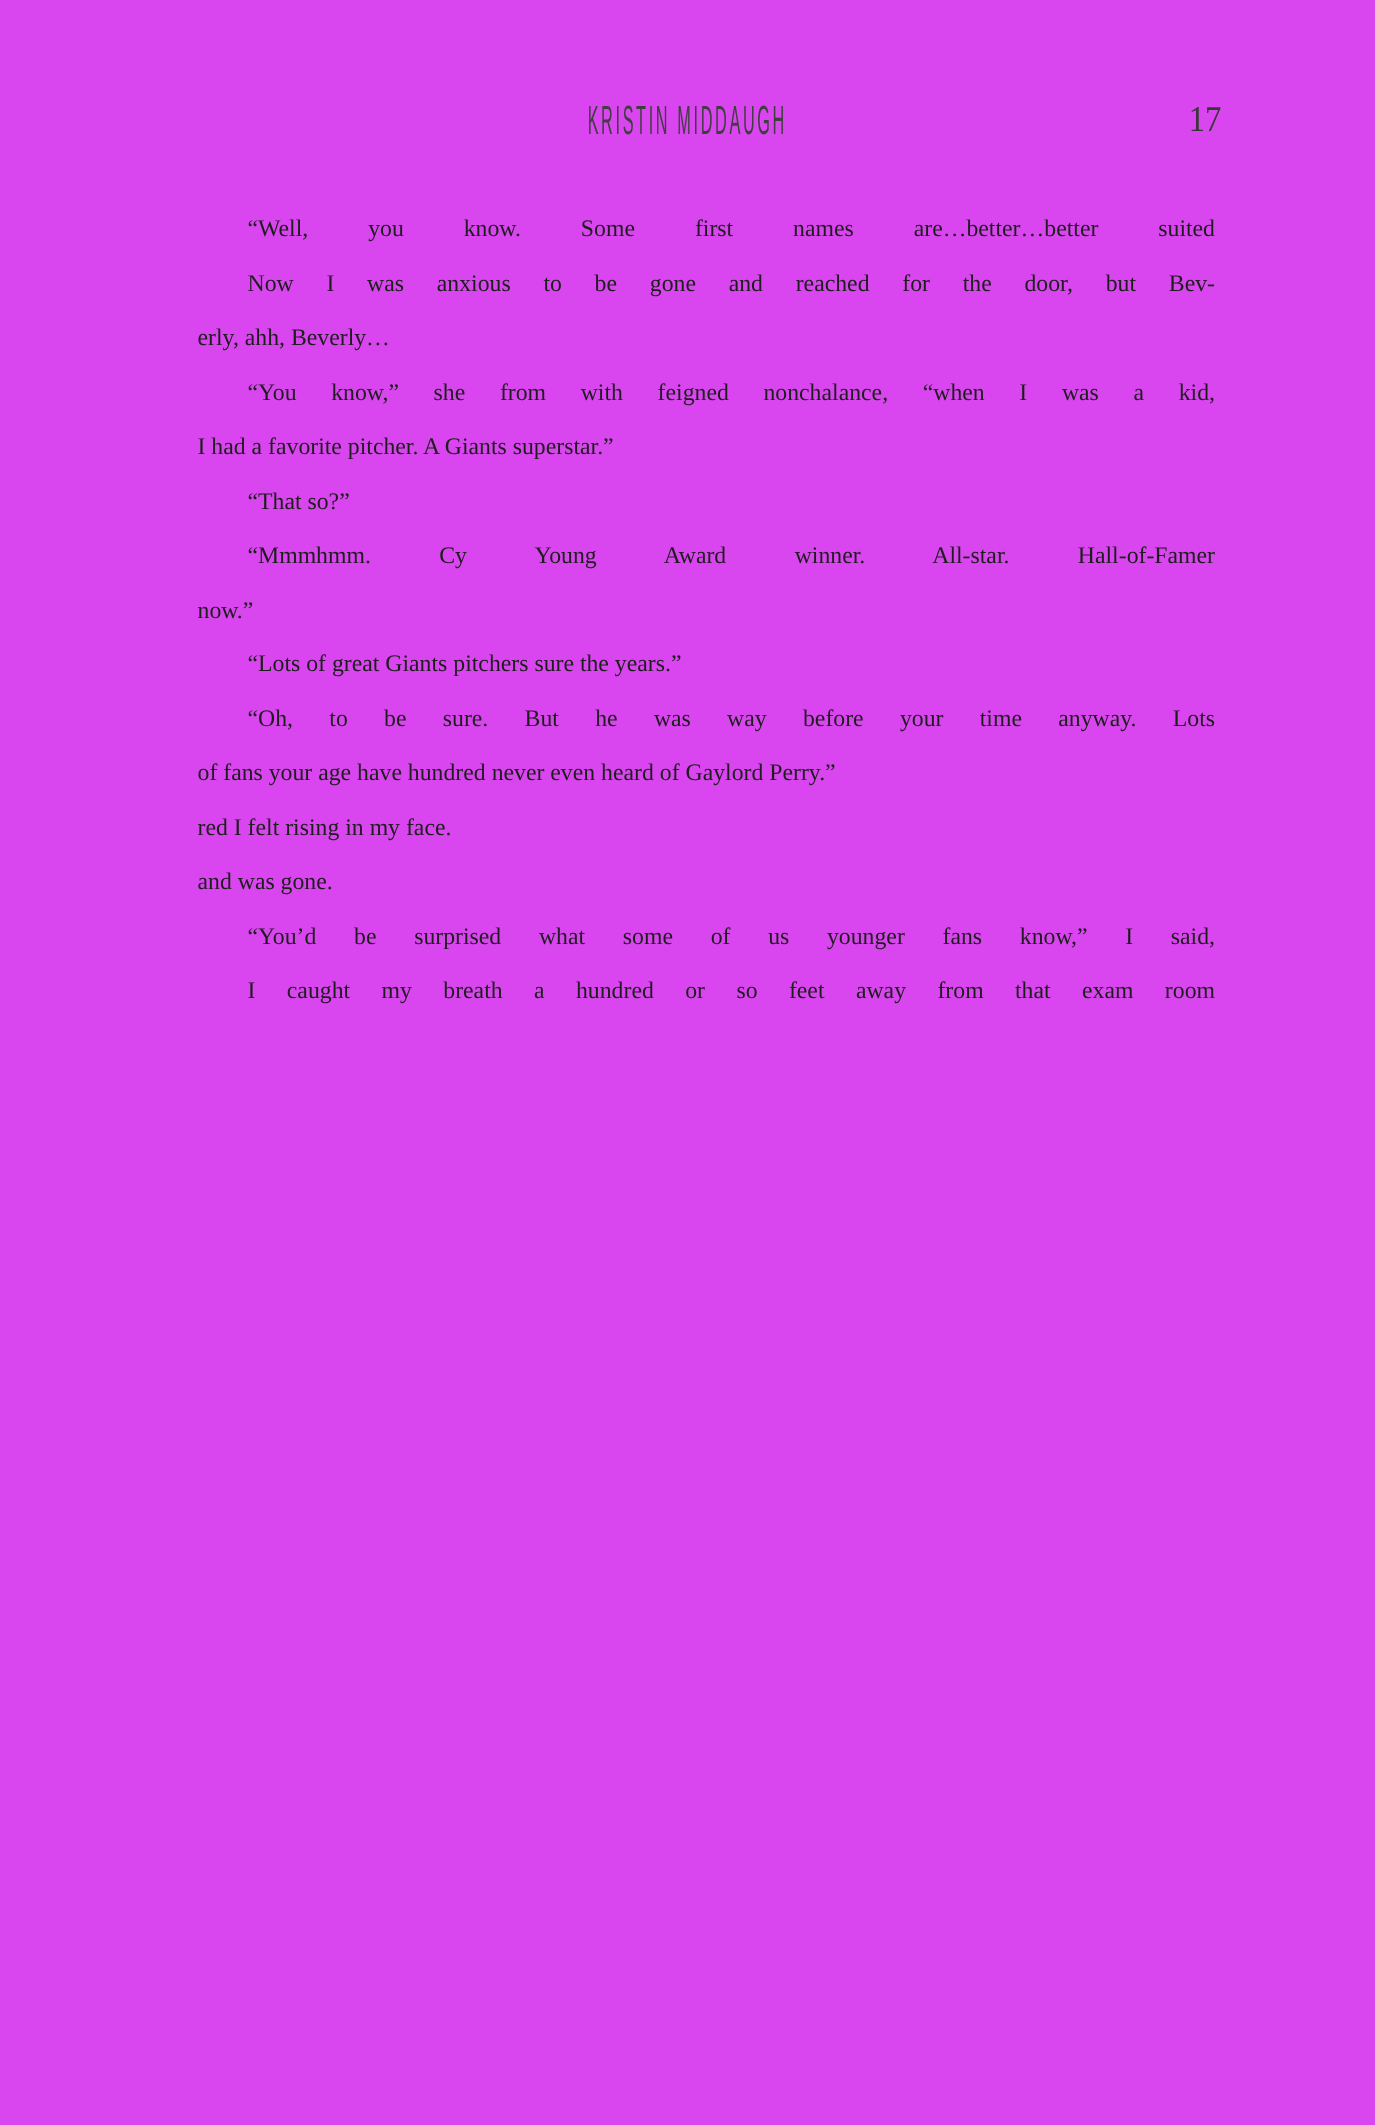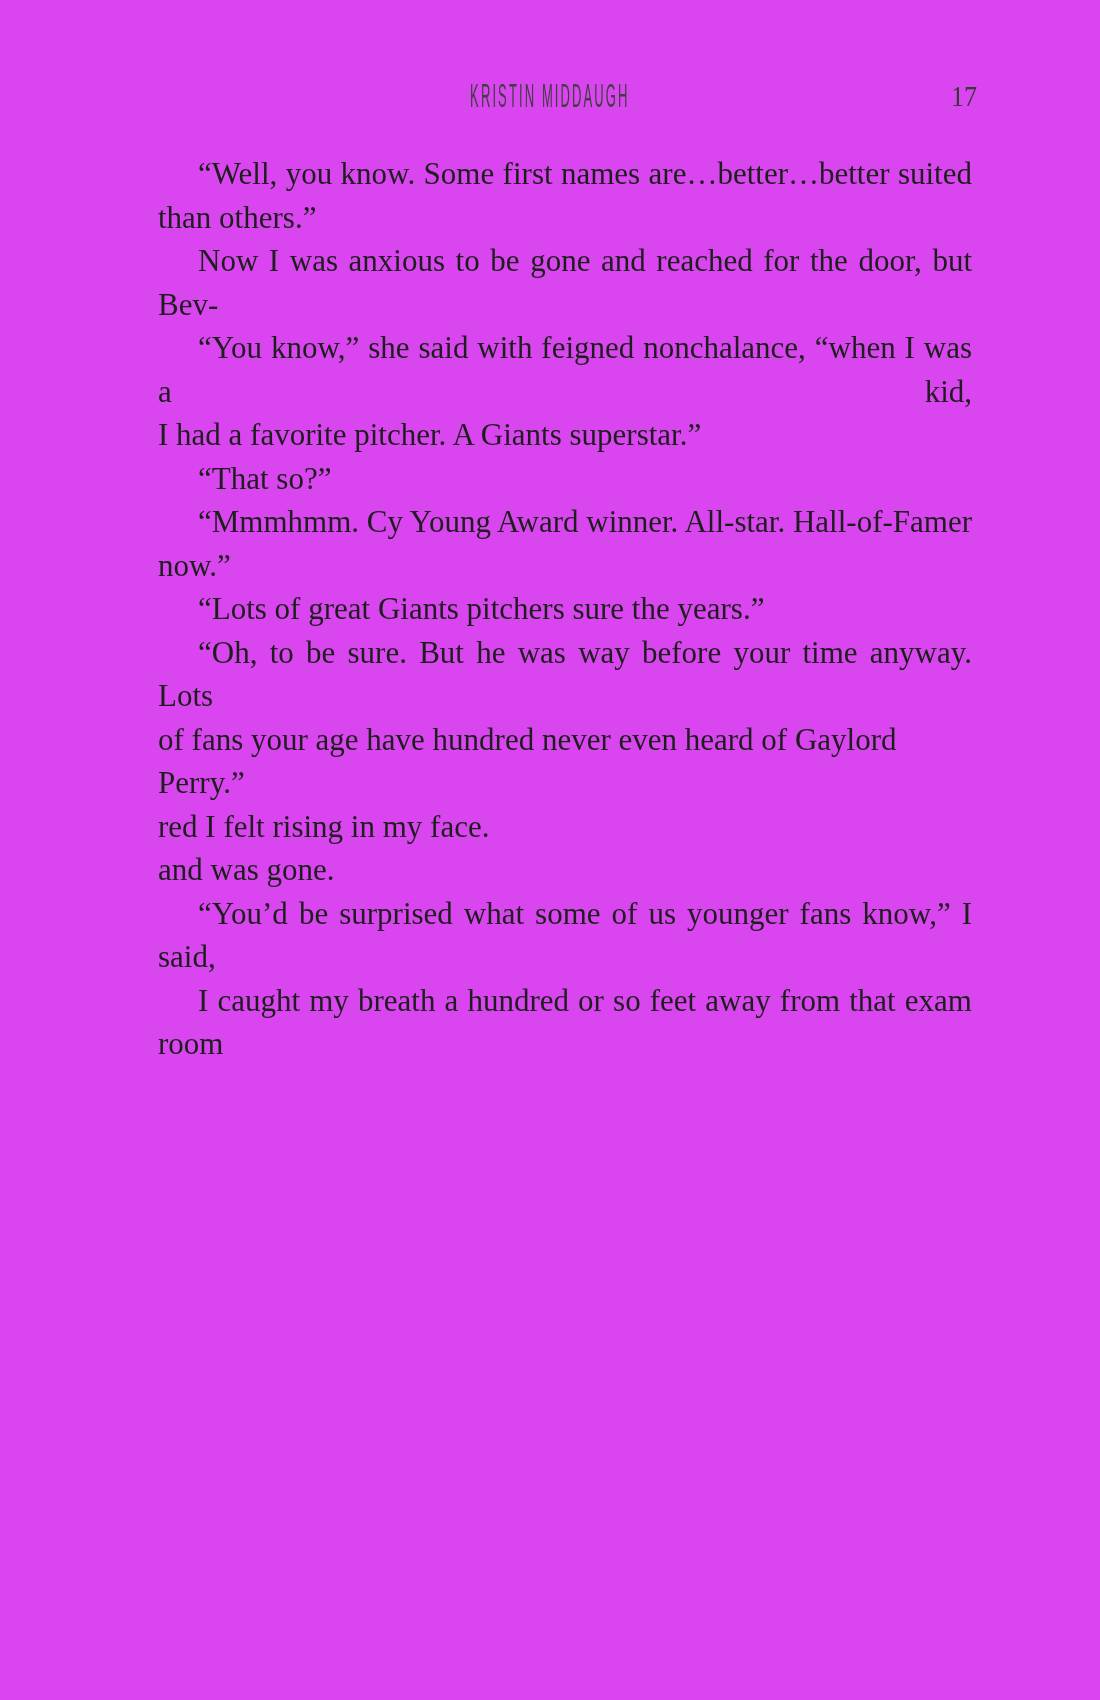--- a/index.html
+++ b/index.html
@@ -42,24 +42,24 @@
     font-family: "Liberation Serif", "DejaVu Serif", serif;
     font-size: 29px;
     line-height: 32px;
     color: #383838;
     transform: scaleX(0.9);
     transform-origin: right top;
   }
   .body-text {
     position: absolute;
     left: 158px;
-    top: 152px;
+    top: 162px;
     width: 814px;
     color: #1e1e1e;
-    font-size: 31px;
+    font-size: 19px;
   }
   .tline {
     line-height: 43.5px;
     text-align: left;
   }
   .tline.j {
     text-align: justify;
     text-align-last: justify;
   }
   .tline.ind {
@@ -69,23 +69,23 @@
 </head>
 <body>
 
 <div class="page">
   <div class="running-header">
     <span class="running-title">KRISTIN MIDDAUGH</span>
   </div>
   <div class="page-number">17</div>
   <div class="body-text" id="text-block">
       <div class="tline ind j">“Well, you know. Some first names are…better…better suited</div>
-      <div class="tline">than others.”</div>
       <div class="tline ind j">Now I was anxious to be gone and reached for the door, but Bev-</div>
-      <div class="tline ind j">“You know,” she said with feigned nonchalance, “when I was a kid,</div>
+      <div class="tline">erly, ahh, Beverly…</div>
+      <div class="tline ind j">“You know,” she from with feigned nonchalance, “when I was a kid,</div>
       <div class="tline">I had a favorite pitcher. A Giants superstar.”</div>
       <div class="tline ind">“That so?”</div>
       <div class="tline ind j">“Mmmhmm. Cy Young Award winner. All-star. Hall-of-Famer</div>
       <div class="tline">now.”</div>
       <div class="tline ind">“Lots of great Giants pitchers sure the years.”</div>
       <div class="tline ind j">“Oh, to be sure. But he was way before your time anyway. Lots</div>
       <div class="tline">of fans your age have hundred never even heard of Gaylord Perry.”</div>
       <div class="tline">red I felt rising in my face.</div>
       <div class="tline">and was gone.</div>
       <div class="tline ind j">“You’d be surprised what some of us younger fans know,” I said,</div>

